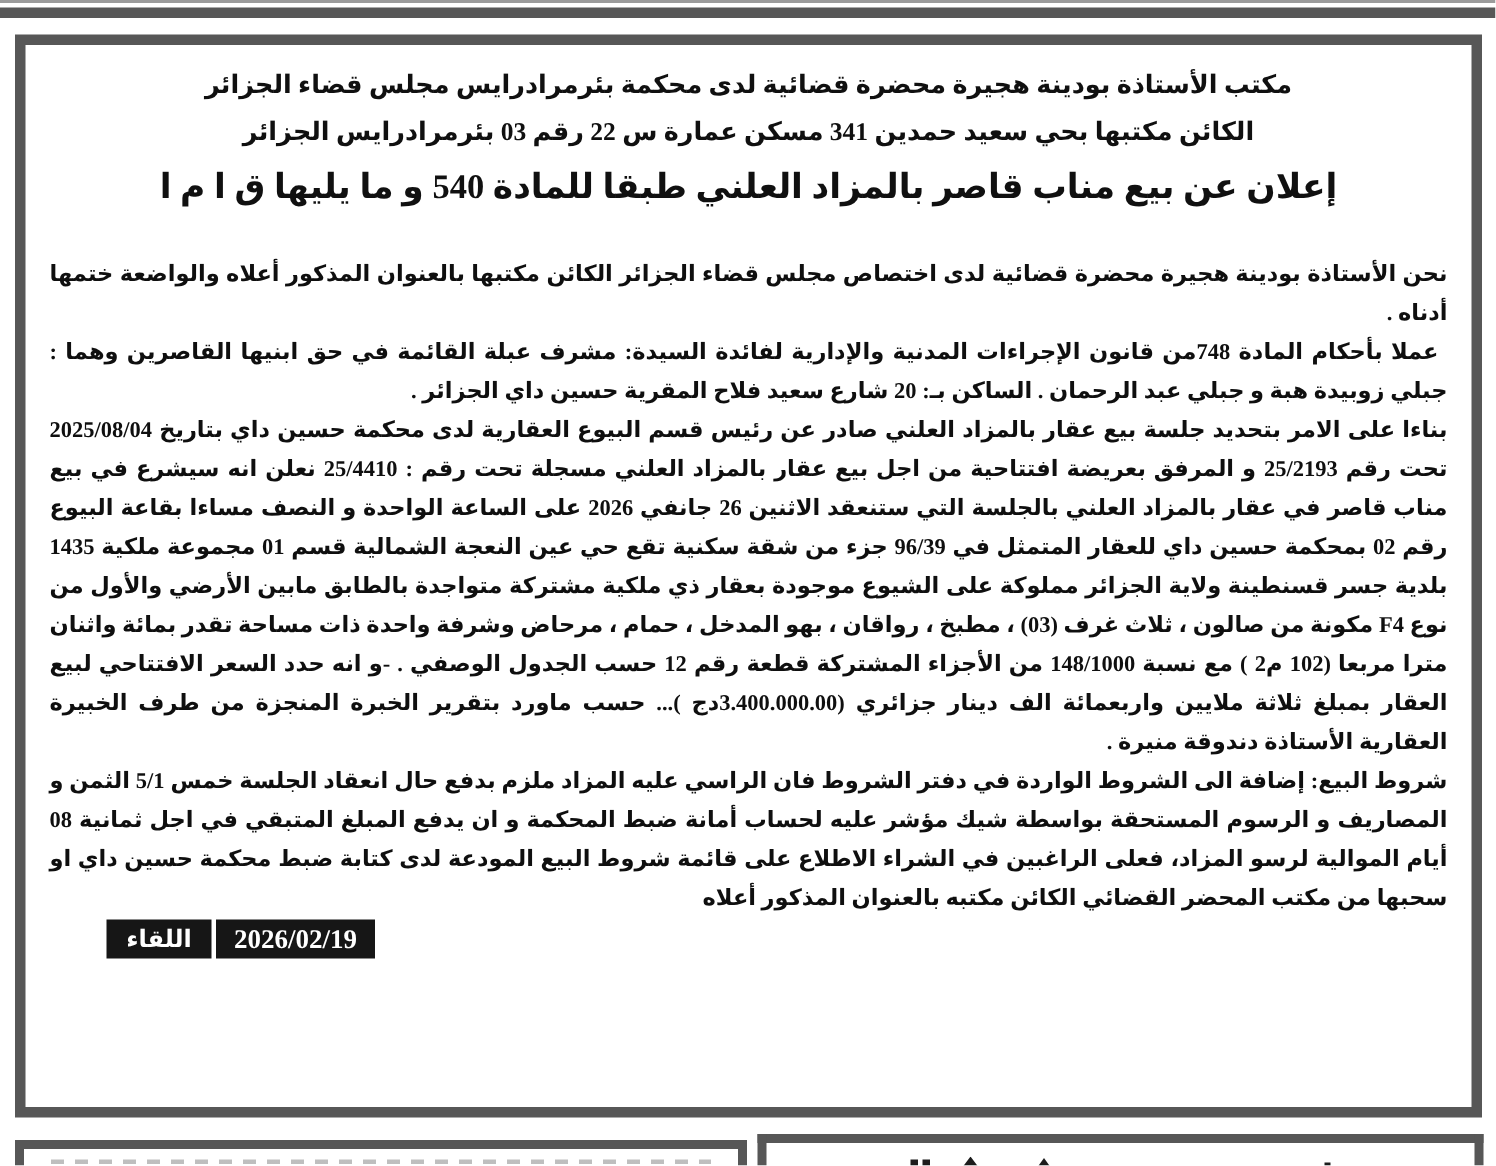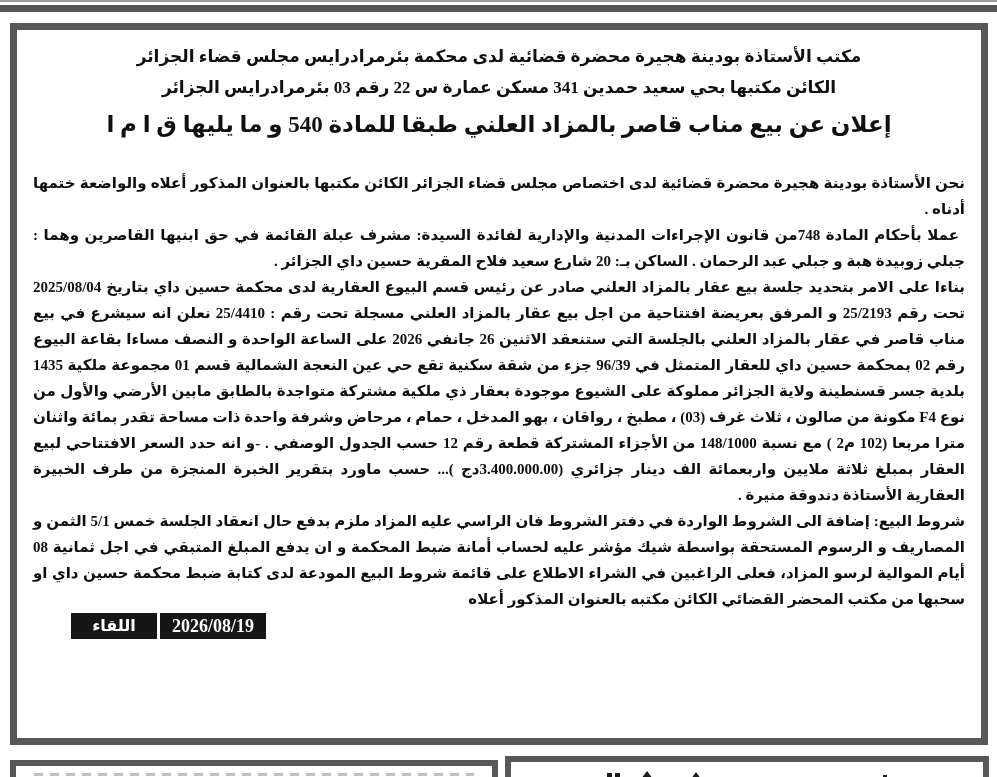--- a/index.html
+++ b/index.html
@@ -34,21 +34,21 @@
     text-align:justify;text-justify:inter-word;color:#0f0f0f;
   }
   .intro{margin-top:29px;}
   .legal{text-indent:6px;}
   .signature{
     font-weight:bold;font-size:16px;line-height:22px;
     text-align:left;margin:2px 0 1px 44px;
   }
   .badges{direction:ltr;display:flex;gap:3px;margin-left:38px;margin-top:1px;}
   .badge{background:#161616;color:#ffffff;font-weight:bold;box-sizing:border-box;}
-  .badge-meeting{font-size:16px;line-height:24px;width:86px;text-align:center;padding:1px 4px;}
+  .badge-meeting{font-size:16px;line-height:24px;width:70px;text-align:center;padding:1px 4px;}
   .badge-date{font-family:"Liberation Serif",serif;font-size:18px;line-height:24px;padding:1px 12px;}
 
   .partial{
     position:absolute;box-sizing:border-box;background:#ffffff;
     border:6px solid #575757;border-bottom:none;overflow:hidden;
   }
   .partial-left{top:760px;left:10px;width:488px;height:17px;}
   .partial-right{top:756px;left:505px;width:484px;height:21px;}
   .ghost-textline{
     height:3px;margin:7px 18px 0 18px;
@@ -82,21 +82,21 @@
 
   <p class="para mixed legal">عملا بأحكام المادة 748من قانون الإجراءات المدنية والإدارية لفائدة السيدة: مشرف عبلة القائمة في حق ابنيها القاصرين وهما : جبلي زوبيدة هبة و جبلي عبد الرحمان . الساكن بـ: 20 شارع سعيد فلاح المقرية حسين داي الجزائر .</p>
 
   <p class="para mixed">بناءا على الامر بتحديد جلسة بيع عقار بالمزاد العلني صادر عن رئيس قسم البيوع العقارية لدى محكمة حسين داي بتاريخ 2025/08/04 تحت رقم 25/2193 و المرفق بعريضة افتتاحية من اجل بيع عقار بالمزاد العلني مسجلة تحت رقم : 25/4410 نعلن انه سيشرع في بيع مناب قاصر في عقار بالمزاد العلني بالجلسة التي ستنعقد الاثنين 26 جانفي 2026 على الساعة الواحدة و النصف مساءا بقاعة البيوع رقم 02 بمحكمة حسين داي  للعقار المتمثل في 96/39 جزء من شقة سكنية تقع حي عين النعجة الشمالية قسم 01 مجموعة ملكية 1435 بلدية جسر قسنطينة ولاية الجزائر مملوكة على الشيوع موجودة بعقار ذي ملكية مشتركة متواجدة بالطابق مابين الأرضي والأول من نوع F4 مكونة من صالون ، ثلاث غرف (03) ، مطبخ ، رواقان ، بهو المدخل ، حمام ، مرحاض وشرفة واحدة ذات مساحة تقدر بمائة واثنان مترا مربعا (102 م2 ) مع نسبة 148/1000 من الأجزاء المشتركة قطعة رقم 12 حسب الجدول الوصفي . -و انه حدد السعر الافتتاحي لبيع العقار بمبلغ ثلاثة ملايين واربعمائة الف دينار جزائري (3.400.000.00دج )... حسب ماورد بتقرير الخبرة المنجزة من طرف الخبيرة العقارية الأستاذة دندوقة منيرة .</p>
 
   <p class="para mixed">شروط البيع: إضافة الى الشروط الواردة في دفتر الشروط  فان الراسي عليه المزاد ملزم بدفع حال انعقاد الجلسة خمس 5/1 الثمن و المصاريف و الرسوم المستحقة بواسطة شيك مؤشر عليه لحساب أمانة ضبط المحكمة و ان يدفع المبلغ المتبقي في اجل ثمانية 08 أيام الموالية لرسو المزاد، فعلى الراغبين في الشراء الاطلاع على قائمة شروط البيع المودعة لدى كتابة ضبط محكمة حسين داي او سحبها من مكتب المحضر القضائي الكائن مكتبه بالعنوان المذكور أعلاه</p>
 
 
   <div class="badges">
     <div class="badge badge-meeting">اللقاء</div>
-    <div class="badge badge-date mixed">2026/08/19</div>
+    <div class="badge badge-date mixed">2026/02/19</div>
   </div>
 
 </div>
 
 <div class="partial partial-left">
   <div class="ghost-textline"></div>
 </div>
 
 <div class="partial partial-right">
   <div class="ghost-marks">

